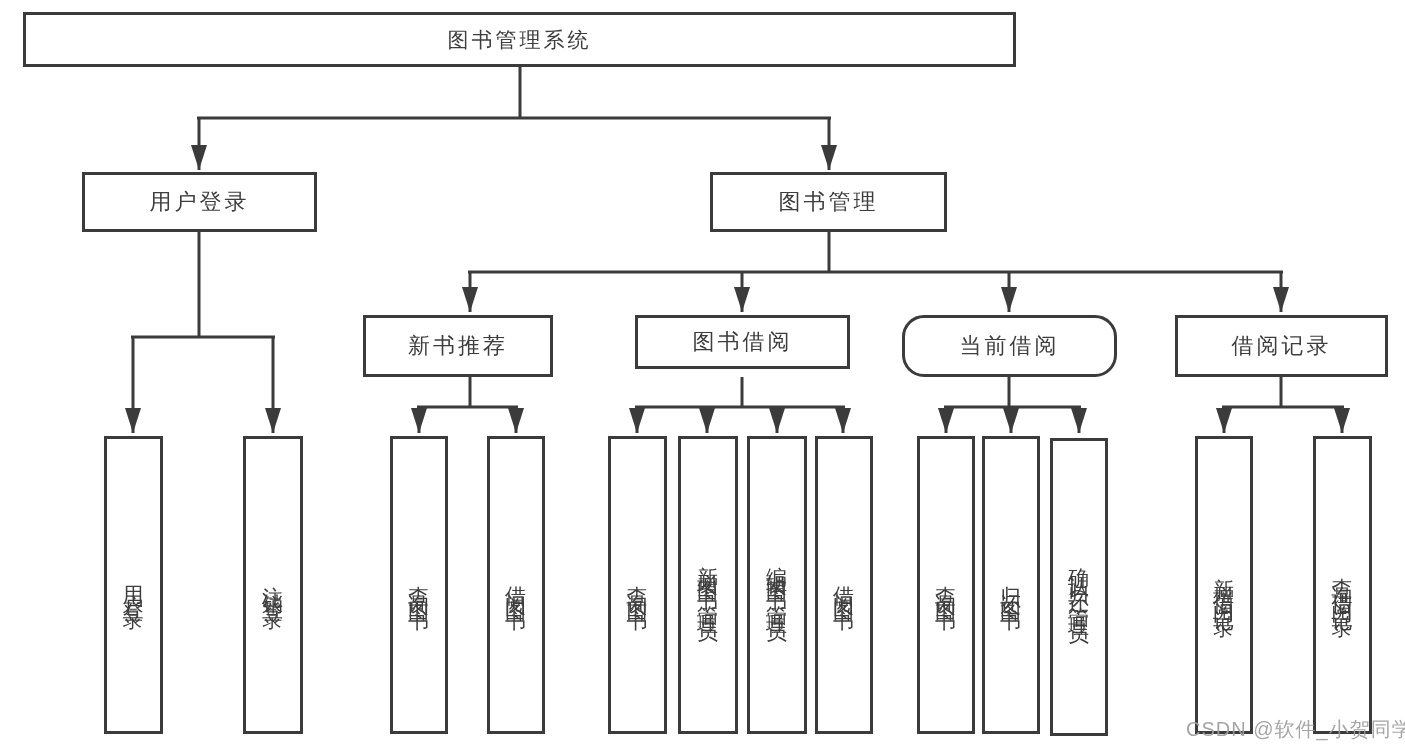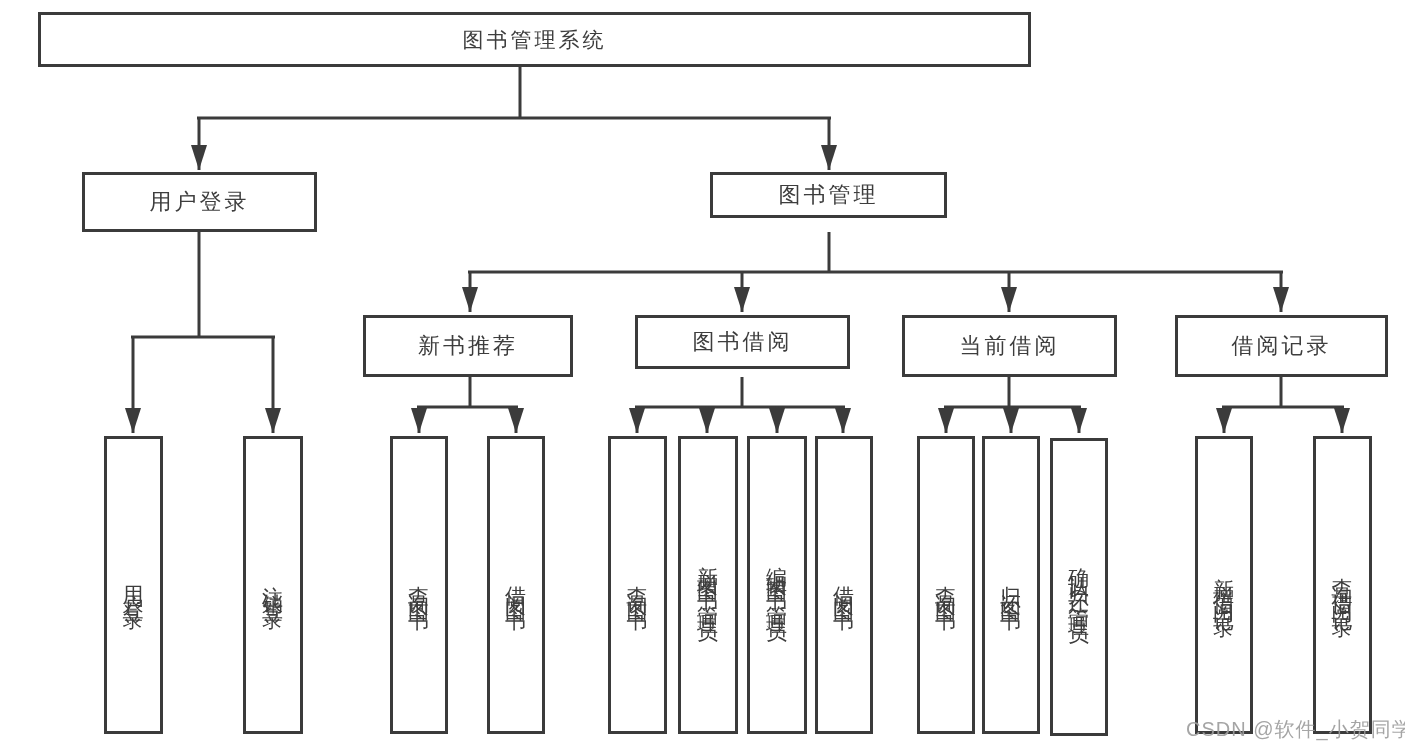--- a/index.html
+++ b/index.html
@@ -109,38 +109,38 @@
       <line x1="1011" y1="406" x2="1011" y2="433" marker-end="url(#arr)"></line>
       <line x1="1079" y1="406" x2="1079" y2="433" marker-end="url(#arr)"></line>
 
       <line x1="1281" y1="377" x2="1281" y2="408"></line>
       <line x1="1222" y1="407" x2="1344" y2="407"></line>
       <line x1="1224" y1="406" x2="1224" y2="433" marker-end="url(#arr)"></line>
       <line x1="1342" y1="406" x2="1342" y2="433" marker-end="url(#arr)"></line>
     </g>
   </svg>
 
-  <div class="node root" style="left:38px; top:12px; width:993px; height:55px;">
+  <div class="node root" style="left:23px; top:12px; width:993px; height:55px;">
     <span>图书管理系统</span>
   </div>
 
   <div class="node" style="left:82px; top:172px; width:235px; height:60px;">
     <span>用户登录</span>
   </div>
-  <div class="node" style="left:710px; top:172px; width:237px; height:46px;font-family:Liberation Serif, serif;">
+  <div class="node" style="left:710px; top:172px; width:237px; height:60px;font-family:Liberation Serif, serif;">
     <span>图书管理</span>
   </div>
 
-  <div class="node" style="left:363px; top:315px; width:210px; height:62px;">
+  <div class="node" style="left:363px; top:315px; width:190px; height:62px;">
     <span>新书推荐</span>
   </div>
   <div class="node" style="left:635px; top:315px; width:215px; height:54px;">
     <span>图书借阅</span>
   </div>
-  <div class="node" style="left:902px; top:315px; width:215px; height:62px;">
+  <div class="node" style="left:902px; top:315px; width:215px; height:62px;border-radius:22px;">
     <span>当前借阅</span>
   </div>
   <div class="node" style="left:1175px; top:315px; width:213px; height:62px;">
     <span>借阅记录</span>
   </div>
 
   <div class="vbox" style="left:104px; top:436px; width:59px; height:298px;">
     <span class="vtext">用户登录</span>
   </div>
   <div class="vbox" style="left:243px; top:436px; width:60px; height:298px;">

